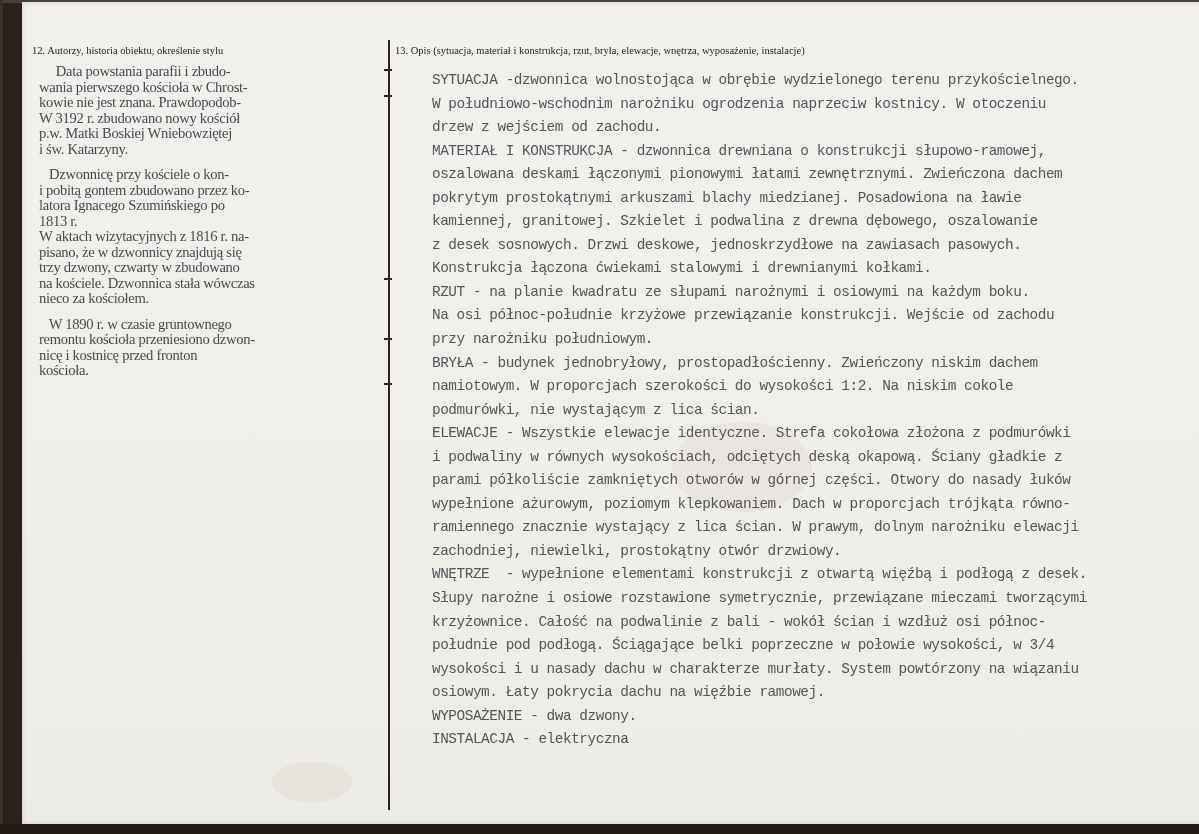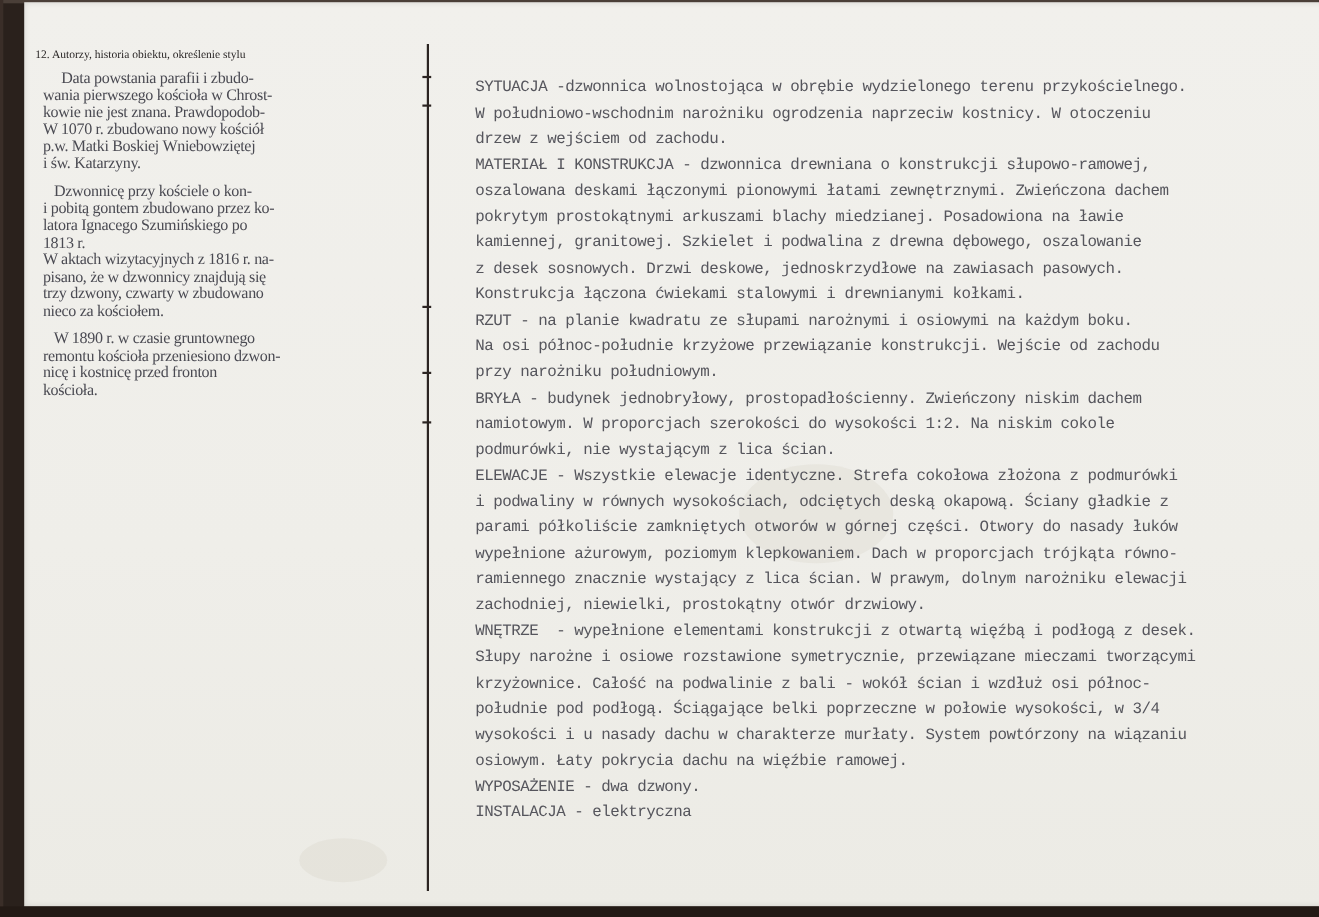--- a/index.html
+++ b/index.html
@@ -107,45 +107,47 @@
 
 <div class="edge-top"></div>
 <div class="edge-left"></div>
 
 <div class="sheet">
   <div class="stain" style="left:250px; top:760px; width:80px; height:40px;"></div>
   <div class="stain" style="left:650px; top:420px; width:140px; height:90px;"></div>
 
   <div class="header-label" style="left:10px; top:43px;">12. Autorzy, historia obiektu, określenie stylu</div>
 
+  <div class="header-label" style="left:373px; top:43px;">13. Opis (sytuacja, materiał i konstrukcja, rzut, bryła, elewacje, wnętrza, wyposażenie, instalacje)</div>
 
   <div class="divider"></div>
   <div class="tick" style="left:362px; top:67px;"></div>
   <div class="tick" style="left:362px; top:93px;"></div>
   <div class="tick" style="left:362px; top:276px;"></div>
   <div class="tick" style="left:362px; top:336px;"></div>
   <div class="tick" style="left:362px; top:381px;"></div>
 
   <div class="left-col">
     <div class="para">
       <span class="line">     Data powstania parafii i zbudo-</span>
       <span class="line">wania pierwszego kościoła w Chrost-</span>
       <span class="line">kowie nie jest znana. Prawdopodob-</span>
-      <span class="line">W 1070 r. zbudowano nowy kościół</span>
+      <span class="line">W 3192 r. zbudowano nowy kościół</span>
       <span class="line">p.w. Matki Boskiej Wniebowziętej</span>
       <span class="line">i św. Katarzyny.</span>
     </div>
     <div class="para">
       <span class="line">   Dzwonnicę przy kościele o kon-</span>
       <span class="line">i pobitą gontem zbudowano przez ko-</span>
       <span class="line">latora Ignacego Szumińskiego po</span>
       <span class="line">1813 r.</span>
       <span class="line">W aktach wizytacyjnych z 1816 r. na-</span>
       <span class="line">pisano, że w dzwonnicy znajdują się</span>
       <span class="line">trzy dzwony, czwarty w zbudowano</span>
+      <span class="line">na kościele. Dzwonnica stała wówczas</span>
       <span class="line">nieco za kościołem.</span>
     </div>
     <div class="para">
       <span class="line">   W 1890 r. w czasie gruntownego</span>
       <span class="line">remontu kościoła przeniesiono dzwon-</span>
       <span class="line">nicę i kostnicę przed fronton</span>
       <span class="line">kościoła.</span>
     </div>
   </div>
 

